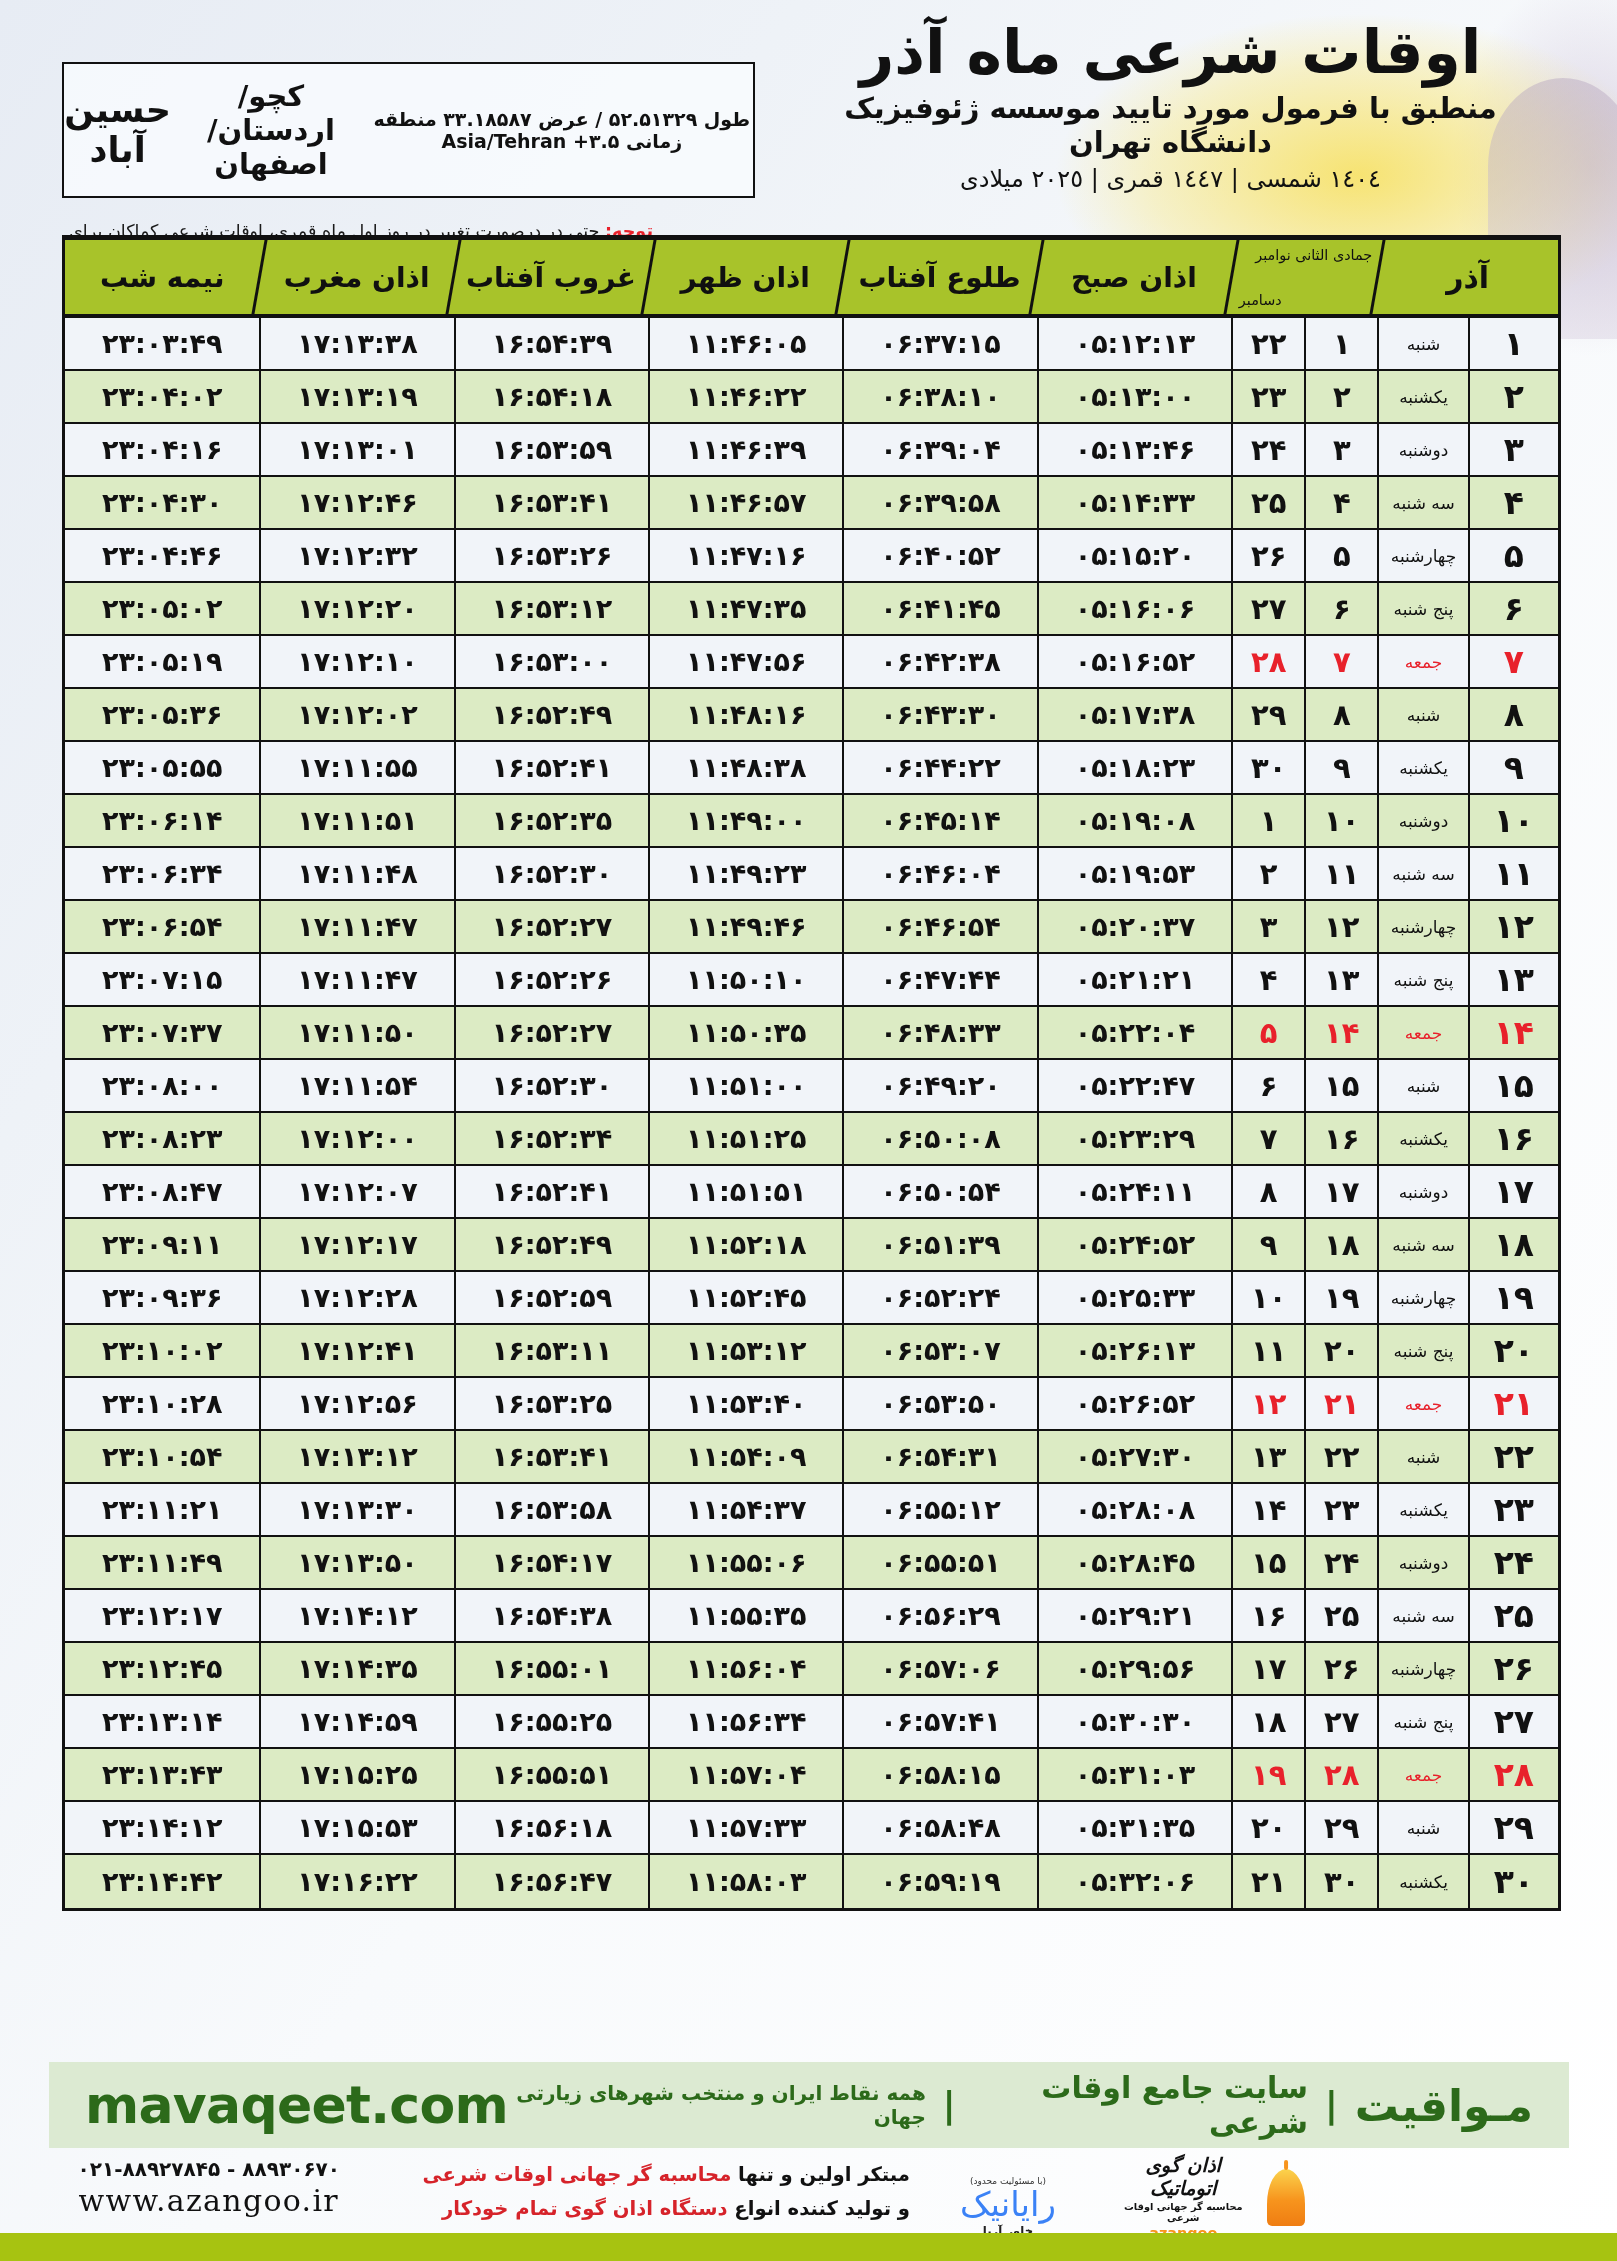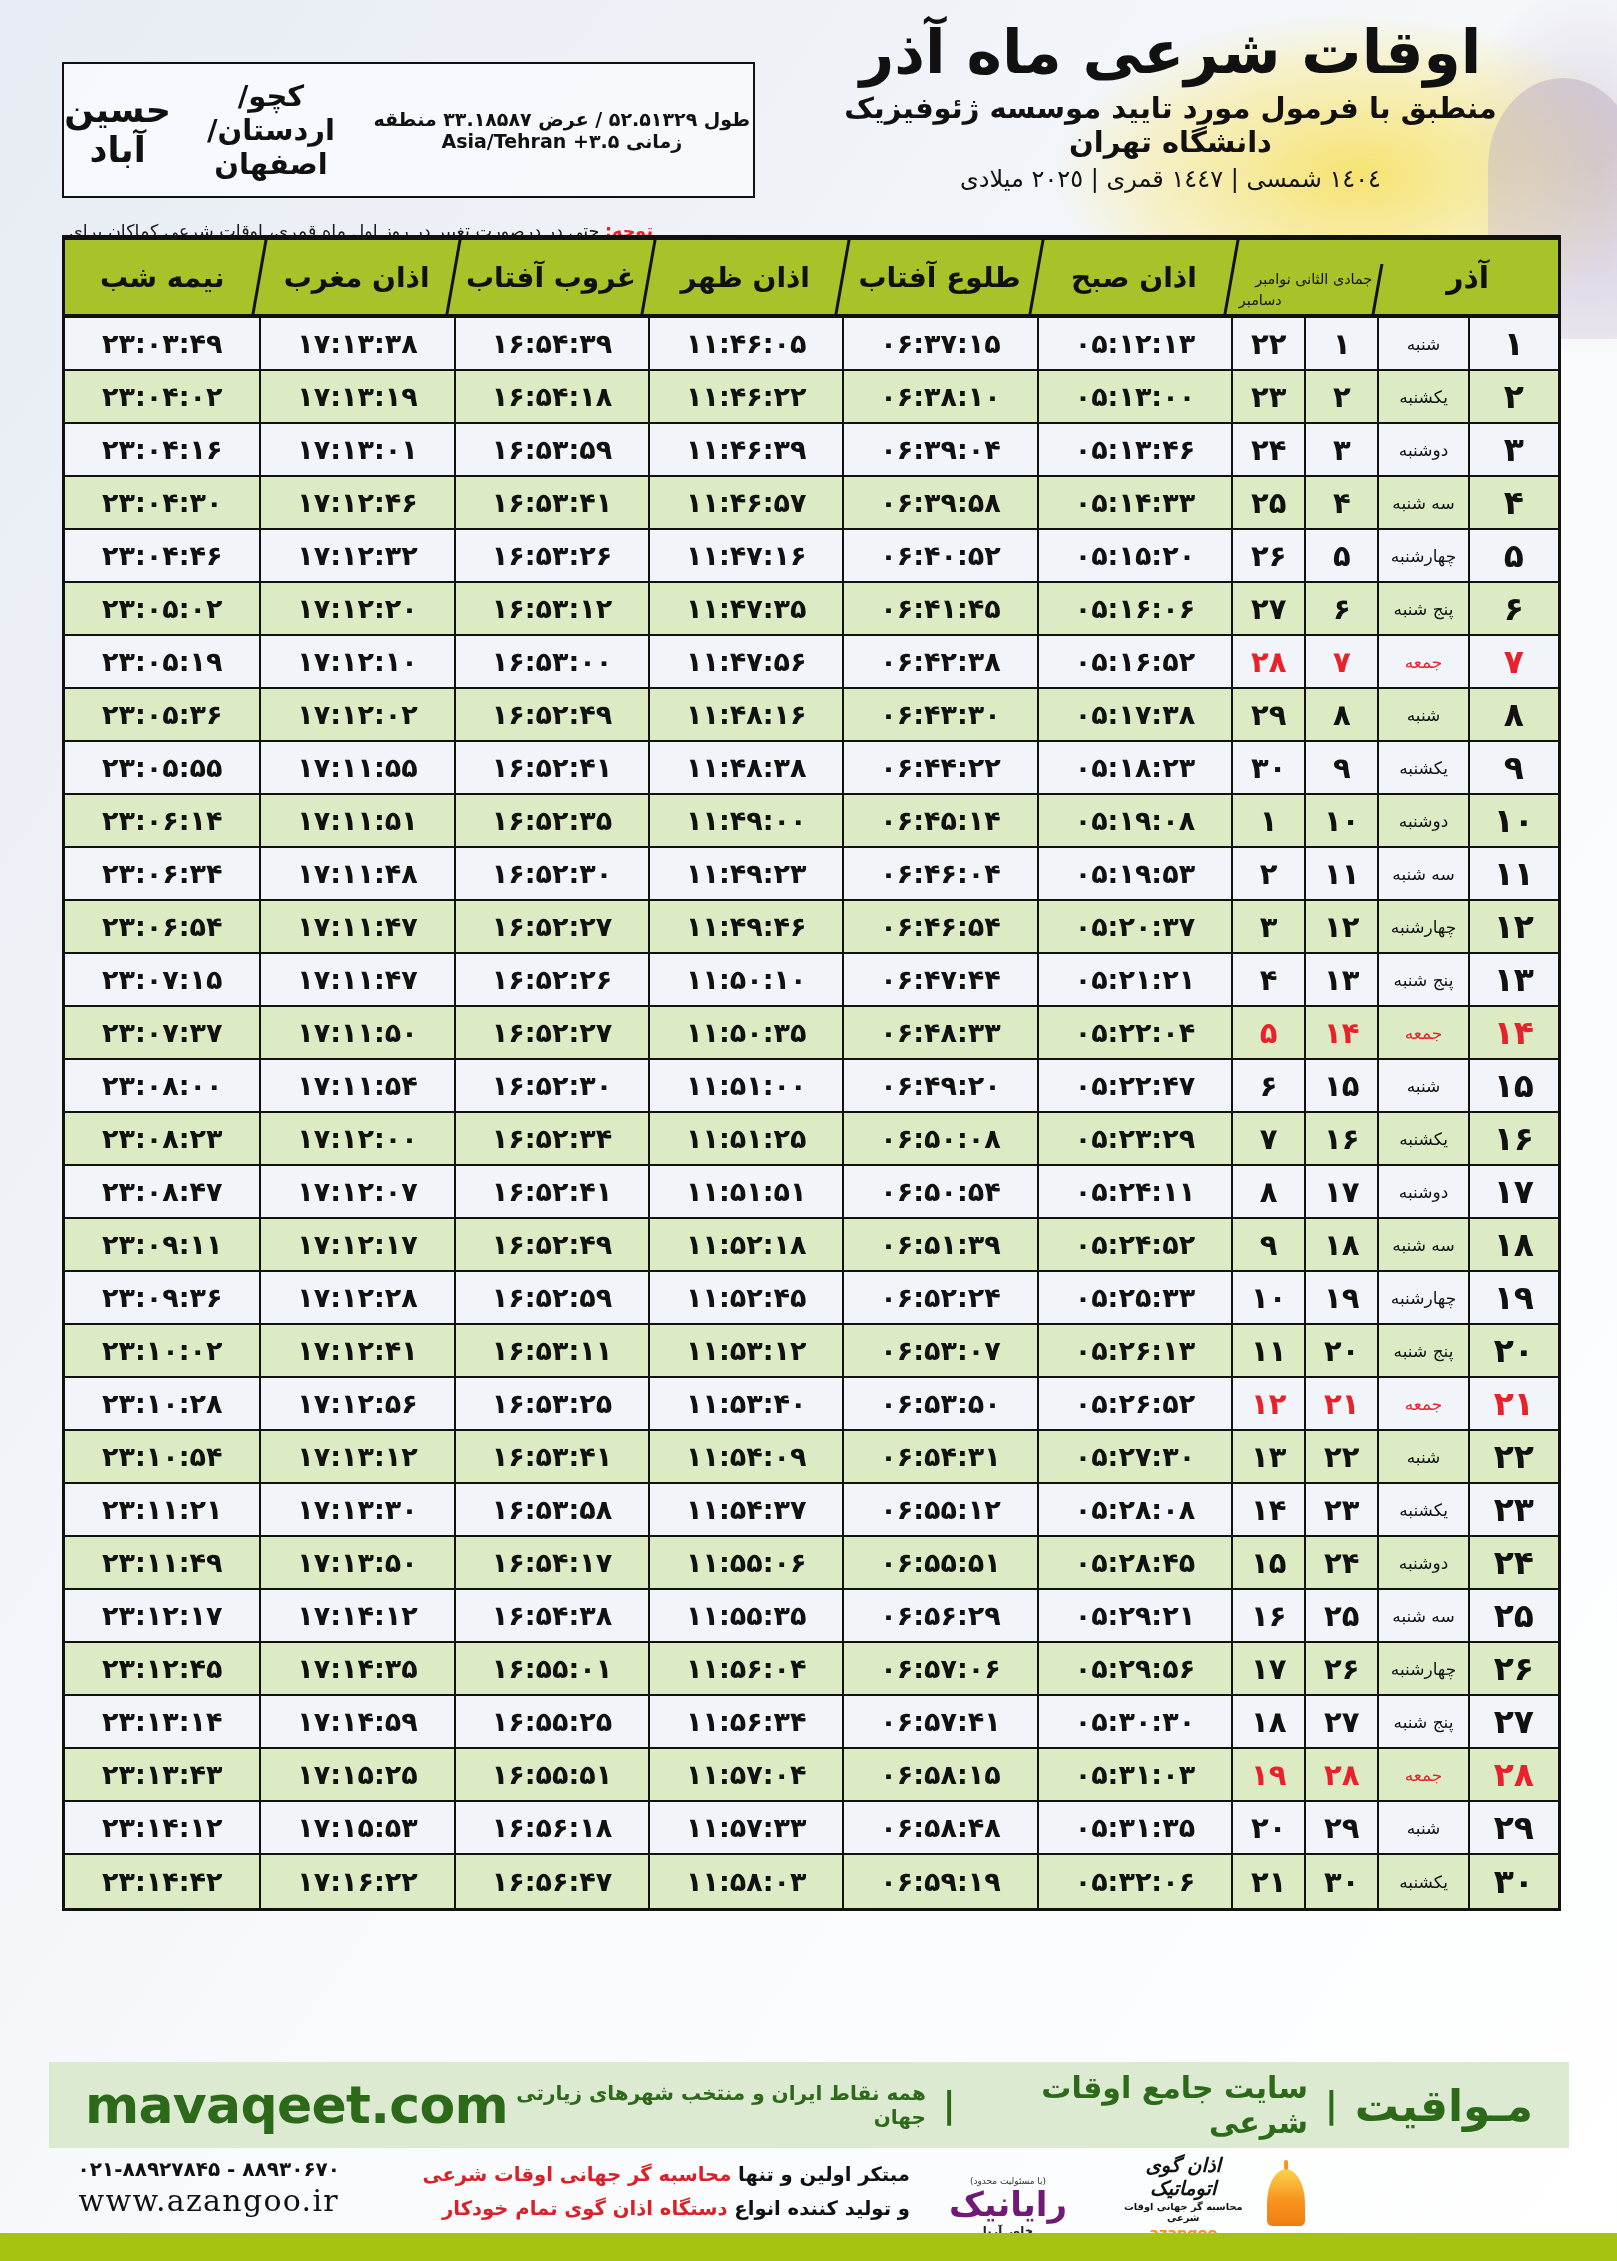--- a/index.html
+++ b/index.html
@@ -62,21 +62,21 @@
     display:flex; height:78px; background:#a8c32a;
     border-bottom:4.6px solid #111; position:relative;
   }
   .th{ position:relative; display:flex; align-items:center; justify-content:center;
        font-weight:700; font-size:28px; color:#101010; }
   .th + .th::before{
     content:""; position:absolute; right:-1.3px; top:0; bottom:0; width:2.6px;
     background:#111; transform:skewX(-10deg);
   }
   .th-month{ width:12.1%; font-size:30px; }
-  .th-dates{ width:9.8%;margin-top:24px; }
+  .th-dates{ width:9.8%; }
   .th-t{ width:13.016%; }
   .th-dates .l1{ position:absolute; top:6.5px; right:5.2px; font-size:14.4px; font-weight:500; white-space:nowrap; }
   .th-dates .l2{ position:absolute; bottom:6.5px; left:7.8px; font-size:14.4px; font-weight:500; }
 
   .tbody{ display:flex; flex-direction:column; }
   .row{ display:flex; height:53px; border-bottom:2.6px solid #111; background:#f1f4f9; }
   .row:last-child{ border-bottom:none; }
   .row:nth-child(even){ background:#dcebc4; }
   .cell{
     display:flex; align-items:center; justify-content:center;
@@ -106,21 +106,21 @@
   
   .bfoot{ position:absolute; left:49px; top:2154px; width:1520px; height:77px; }
   .f-left{ position:absolute; left:9.8px; top:2.6px; text-align:center; width:300px; }
   .f-phones{ font-size:20px; font-weight:700; direction:ltr; }
   .f-site{ font-size:30px; font-family:"DejaVu Serif", serif; margin-top:2.6px; letter-spacing:1.3px; }
   .f-center{ position:absolute; left:339px; top:3.9px; width:522px; text-align:right; direction:rtl; }
   .f-line{ font-size:19.6px; font-weight:700; line-height:1.75; }
   .f-line .red{ color:#d6232a; }
   .f-rayanik{ position:absolute; left:887px; top:1.3px; width:144px; text-align:center; direction:rtl; }
   .ray-small{ font-size:9px; color:#333;margin-top:21px; }
-  .ray-brand{ font-size:34px; font-weight:700; color:#701a75; line-height:1.1; }
+  .ray-brand{ font-size:34px; font-weight:400; color:#3b82f6; line-height:1.1; }
   .ray-sub{ font-size:11.7px; font-weight:700; color:#222; }
   .f-azangoo{ position:absolute; left:1060px; top:0; width:196px; display:flex; align-items:center; gap:9px; direction:rtl; }
   .az-dome{
     width:40px; height:57px; position:relative;
     background:linear-gradient(180deg,#fbd34d 0%,#f7941d 55%,#ef7d12 100%);
     border-radius:50% 50% 5.2px 5.2px / 62% 62% 5.2px 5.2px;
   }
   .az-dome::after{ content:""; position:absolute; top:-9px; left:50%; transform:translateX(-50%);
     width:3.9px; height:10.4px; background:#f7941d; border-radius:2px; }
   .az-txt{ text-align:center; }

